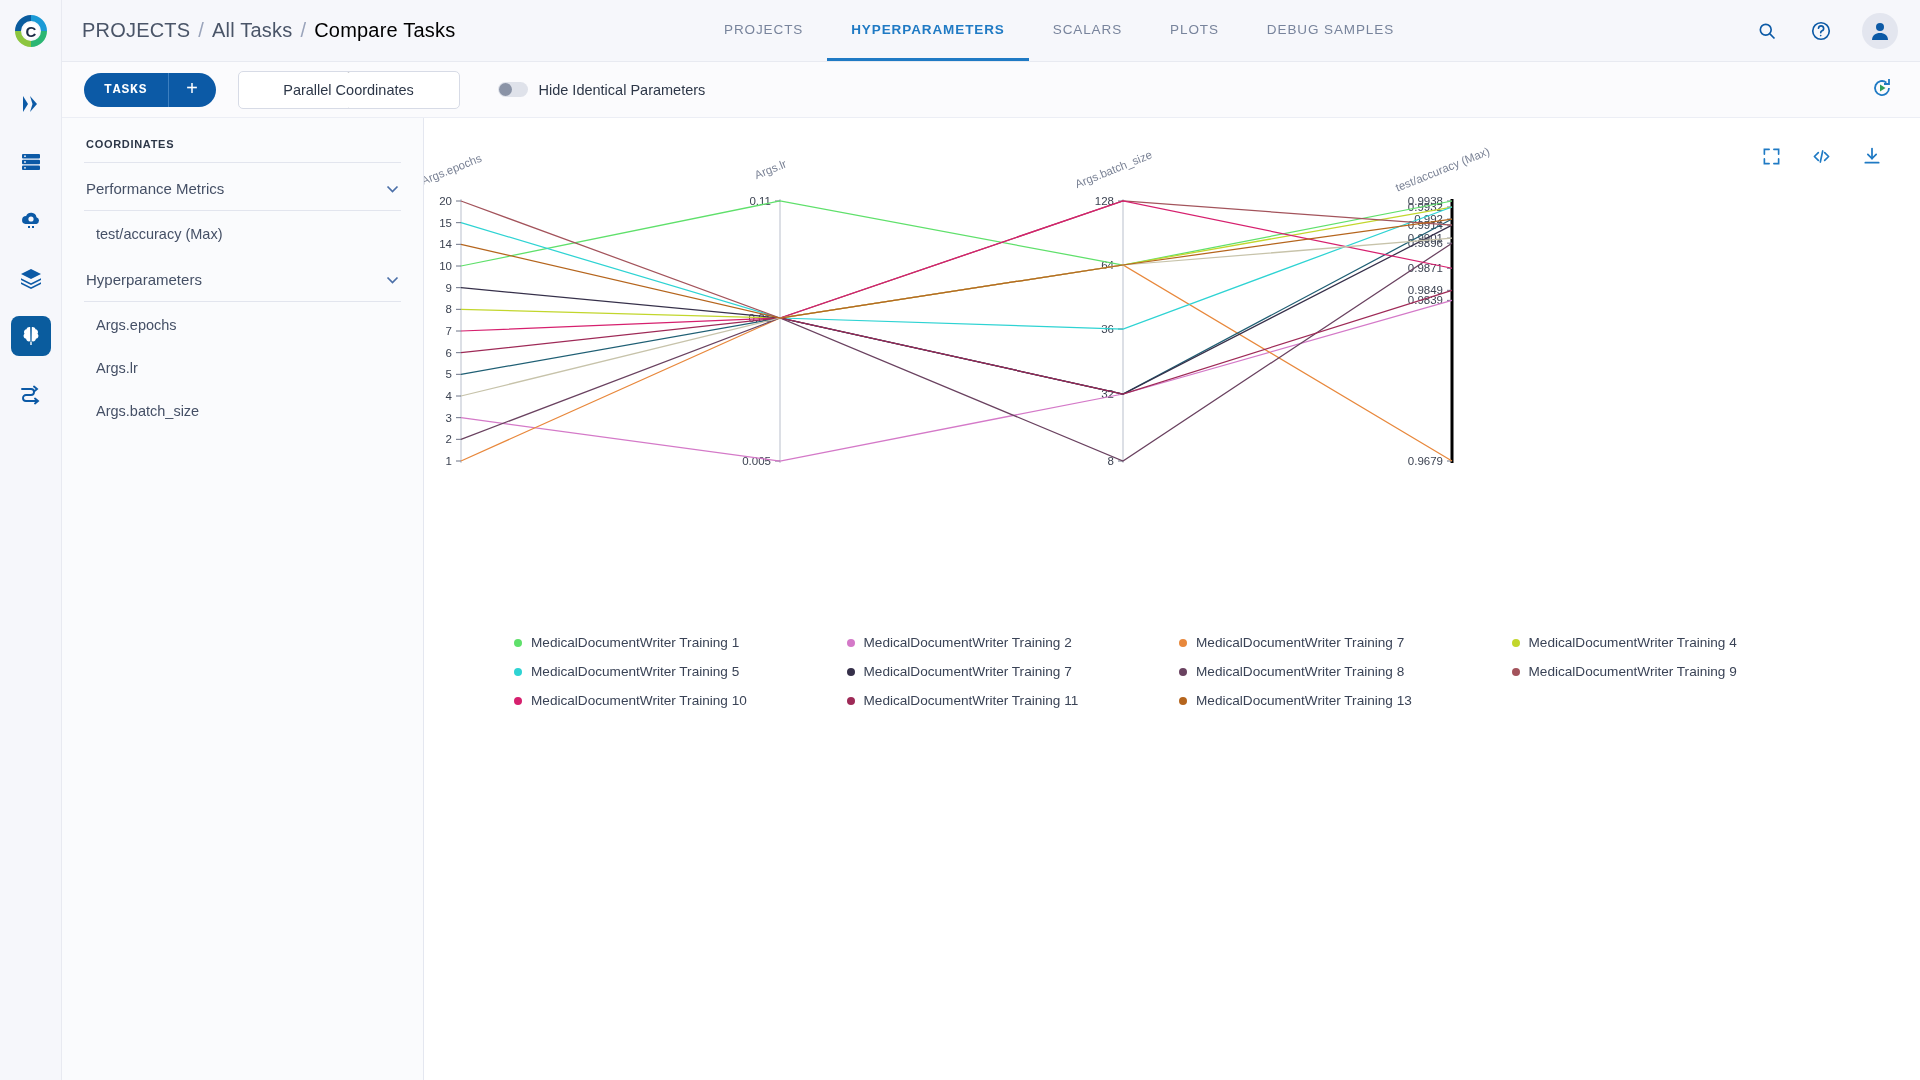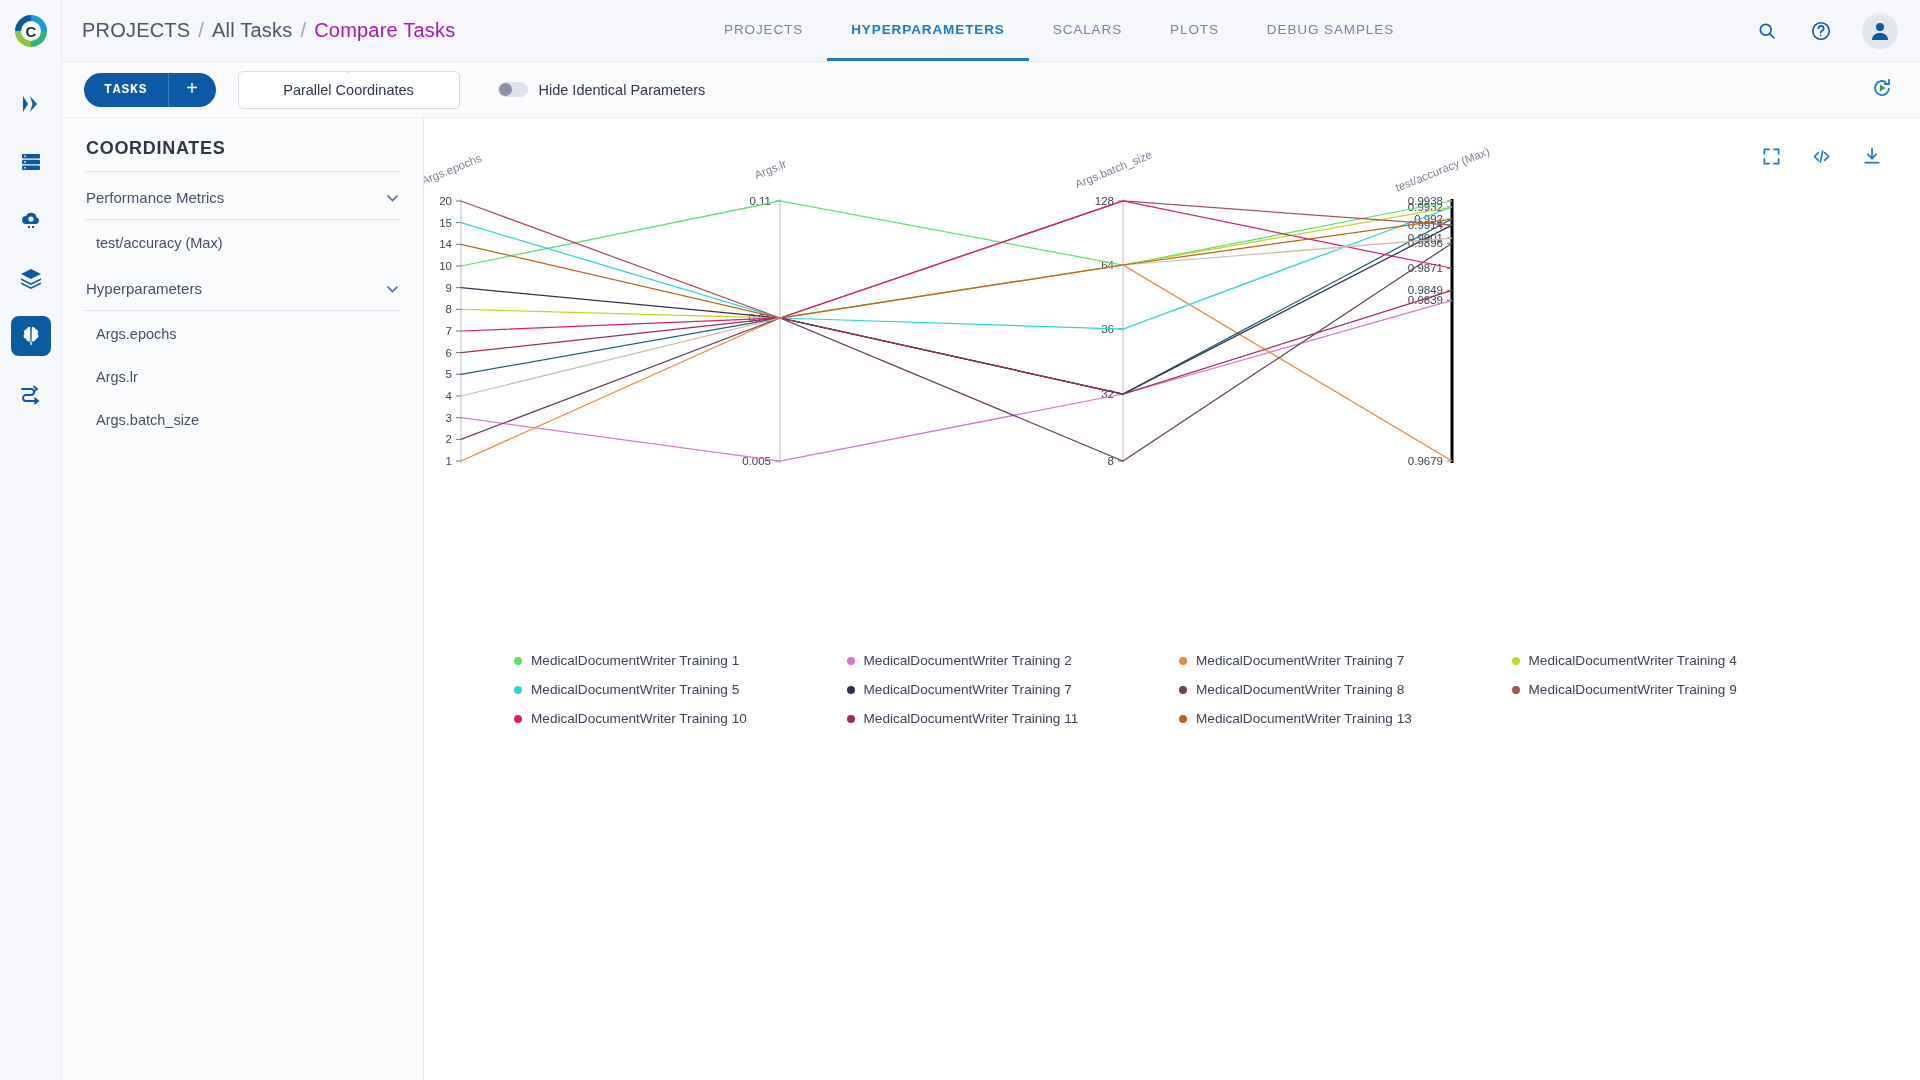--- a/index.html
+++ b/index.html
@@ -16,21 +16,21 @@
   }
   .logo-wrap {
     width: 62px; height: 62px; display: flex; align-items: center;
     justify-content: center; border-right: 1px solid #e8eaf1;
     background: #f6f7fb;
   }
   .breadcrumb { display: flex; align-items: center; margin-left: 20px; gap: 8px;
     font-size: 20px; letter-spacing: .2px; }
   .bc-item { color: #4a5568; }
   .bc-sep { color: #9aa4bb; }
-  .bc-current { color: #a21caf; }
+  .bc-current { color: #000000; }
   .maintabs { position: absolute; left: 700px; top: 0; height: 61px;
     display: flex; align-items: stretch; gap: 0; }
   .mtab { display: flex; align-items: center; padding: 0 24px;
     font-size: 13.5px; letter-spacing: .9px; color: #78849c; cursor: pointer;
     border-bottom: 3px solid transparent; }
   .mtab.active { color: #1f7ac4; border-bottom-color: #1f7ac4; font-weight: bold; }
   .top-right { position: absolute; right: 22px; top: 0; height: 61px;
     display: flex; align-items: center; gap: 28px; }
   .icon-btn { width: 26px; height: 26px; display: flex; align-items: center;
     justify-content: center; cursor: pointer; }
@@ -66,35 +66,35 @@
   .toggle { width: 30px; height: 15px; border-radius: 8px; background: #dfe2ea;
     position: relative; }
   .toggle-knob { position: absolute; left: 1px; top: 1px; width: 13px; height: 13px;
     border-radius: 50%; background: #8a93a6; }
   .toggle-label { font-size: 14.5px; color: #2d3748; }
   .refresh-btn { position: absolute; right: 26px; top: 14px; cursor: pointer; }
   
   .coords { position: absolute; left: 62px; top: 118px; width: 362px;
     height: 962px; background: #fafbfd; border-right: 1px solid #e4e7f0;
     padding: 16px 22px 0 22px; }
-  .coords-title { font-size: 18px; font-weight: bold; letter-spacing: .7px;
+  .coords-title { font-size: 11px; font-weight: bold; letter-spacing: .7px;
     color: #2d3748; padding: 4px 0 12px 2px; border-bottom: 1px solid #e2e5ee; }
   .coord-group { display: flex; align-items: center; justify-content: space-between;
     padding: 17px 2px 13px 2px; border-bottom: 1px solid #e2e5ee; cursor: pointer; }
   .coord-group-label { font-size: 15px; color: #455066; }
   .coord-item { font-size: 14.5px; color: #455066; padding: 15px 2px 12px 12px;
     cursor: pointer; }
   
   .chart-area { position: absolute; left: 424px; top: 118px;
     width: 1496px; height: 962px; background: #fff; }
   .chart-tools { position: absolute; right: 38px; top: 28px; display: flex;
     gap: 30px; align-items: center; }
   .svgholder { position: absolute; left: 0; top: 0; }
   
-  .legend { position: absolute; left: 90px; top: 528px; width: 1330px;
+  .legend { position: absolute; left: 90px; top: 510px; width: 1330px;
     display: flex; flex-wrap: wrap; }
   .legend-item { width: 25%; display: flex; align-items: center; gap: 9px;
     height: 29px; cursor: pointer; }
   .legend-dot { width: 8px; height: 8px; border-radius: 50%; flex: 0 0 auto; }
   .legend-label { font-size: 13.6px; color: #3a4356; white-space: nowrap; }
   .ax-title { font-size: 11.5px; fill: #7b8396; font-family: "Liberation Sans", sans-serif; }
   .ax-tick { font-size: 11.5px; fill: #3c4352; font-family: "Liberation Sans", sans-serif; }
 </style>
 </head>
 <body>

